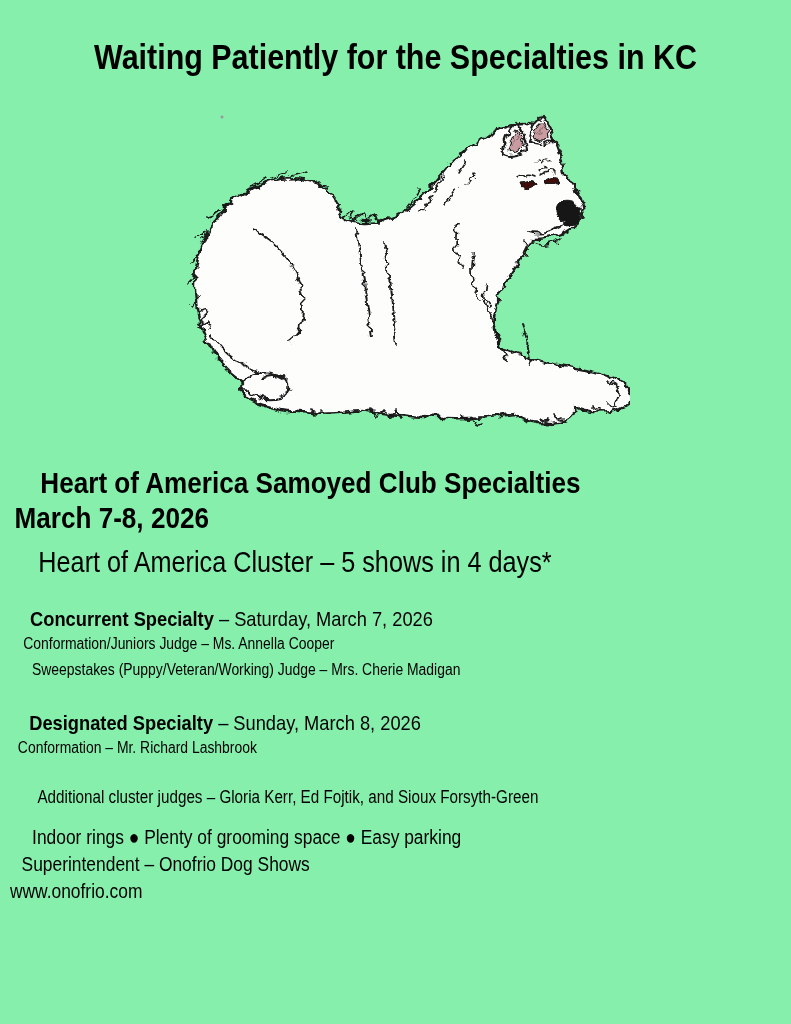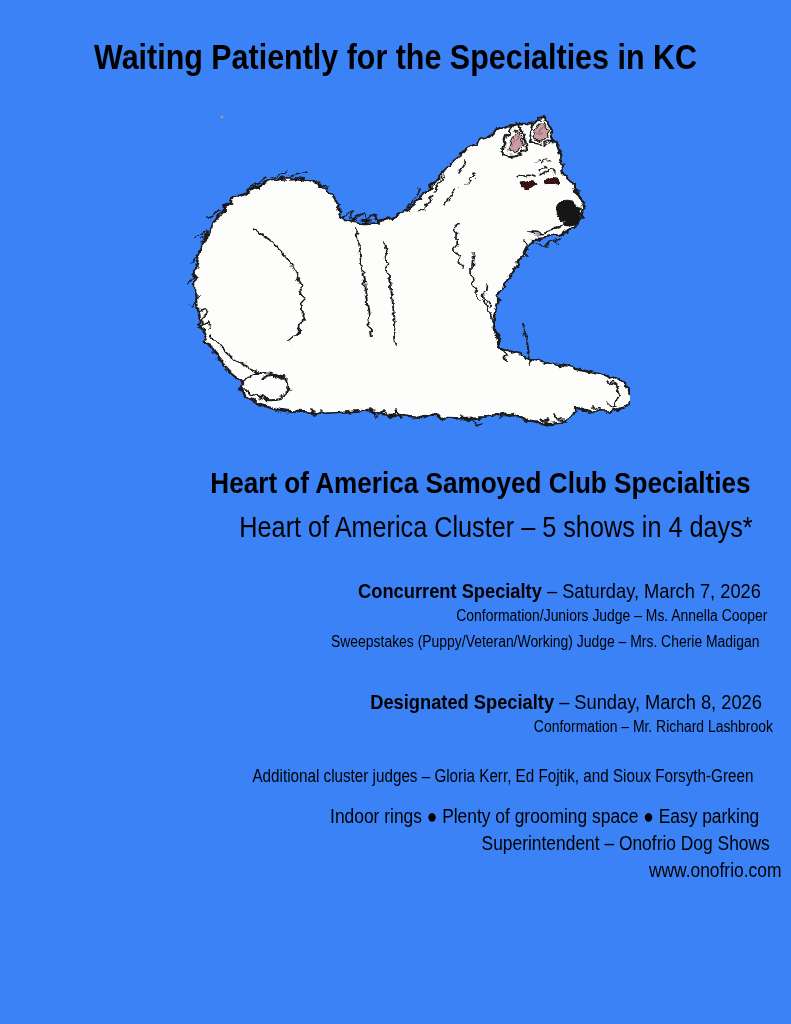--- a/index.html
+++ b/index.html
@@ -1,39 +1,39 @@
 <!DOCTYPE html>
 <html><head>
 <meta charset="utf-8">
 <style>
   html,body{margin:0;padding:0;background:#ffffff;}
   .page{
     position:relative;
     width:791px;height:1024px;
-    background:#3b82f6;
+    background:#86efac;
     font-family:"Liberation Sans",sans-serif;
     color:#000;
     overflow:hidden;
   }
-  .center-line{width:791px;text-align:right;white-space:nowrap;}
+  .center-line{width:791px;text-align:left;white-space:nowrap;}
   .squeeze{display:inline-block;transform:scaleX(0.87);transform-origin:50% 50%;white-space:nowrap;}
 
   .flyer-title{
     position:absolute;top:36px;left:0;width:791px;
     text-align:center;font-size:35px;font-weight:700;line-height:42px;
   }
   .dog-wrap{position:absolute;left:160px;top:112px;width:470px;height:320px;}
   .dog-wrap svg{display:block;width:470px;height:320px;}
 
   .stack{position:absolute;top:465px;left:0;width:791px;text-align:center;}
   .h-club{font-size:30px;font-weight:700;line-height:35px;}
   .h-dates{font-size:30px;font-weight:700;line-height:35px;}
   .h-cluster{font-size:29px;font-weight:400;line-height:33px;margin-top:11px;}
   .note{font-size:12px;line-height:14px;}
-  .spec-head{font-size:21px;line-height:24px;margin-top:35px;}
+  .spec-head{font-size:21px;line-height:24px;margin-top:28px;}
   .spec-head b{font-weight:700;}
   .judge{font-size:16px;line-height:26px;}
   .addl{font-size:17.5px;line-height:22px;margin-top:25px;}
   .venue-wrap{margin-top:8px;}
   .venue{font-size:25px;font-weight:700;line-height:31px;}
   .footer-wrap{margin-top:16px;}
   .foot{font-size:20px;line-height:27px;}
 </style>
 </head>
 <body>
@@ -102,20 +102,23 @@
         <path stroke-width="1.8" d="M448 268 C458 272 460 284 452 292"></path>
       </g>
     </svg>
   </div>
 
   <div class="stack">
 
     <div class="center-line h-club">
       <span class="squeeze">Heart of America Samoyed Club Specialties</span>
     </div>
+    <div class="center-line h-dates">
+      <span class="squeeze">March 7-8, 2026</span>
+    </div>
     <div class="center-line h-cluster">
       <span class="squeeze">Heart of America Cluster – 5 shows in 4 days*</span>
     </div>
 
     <div class="center-line spec-head">
       <span class="squeeze">
         <b>Concurrent Specialty</b><span> – Saturday, March 7, 2026</span>
       </span>
     </div>
     <div class="center-line judge">

